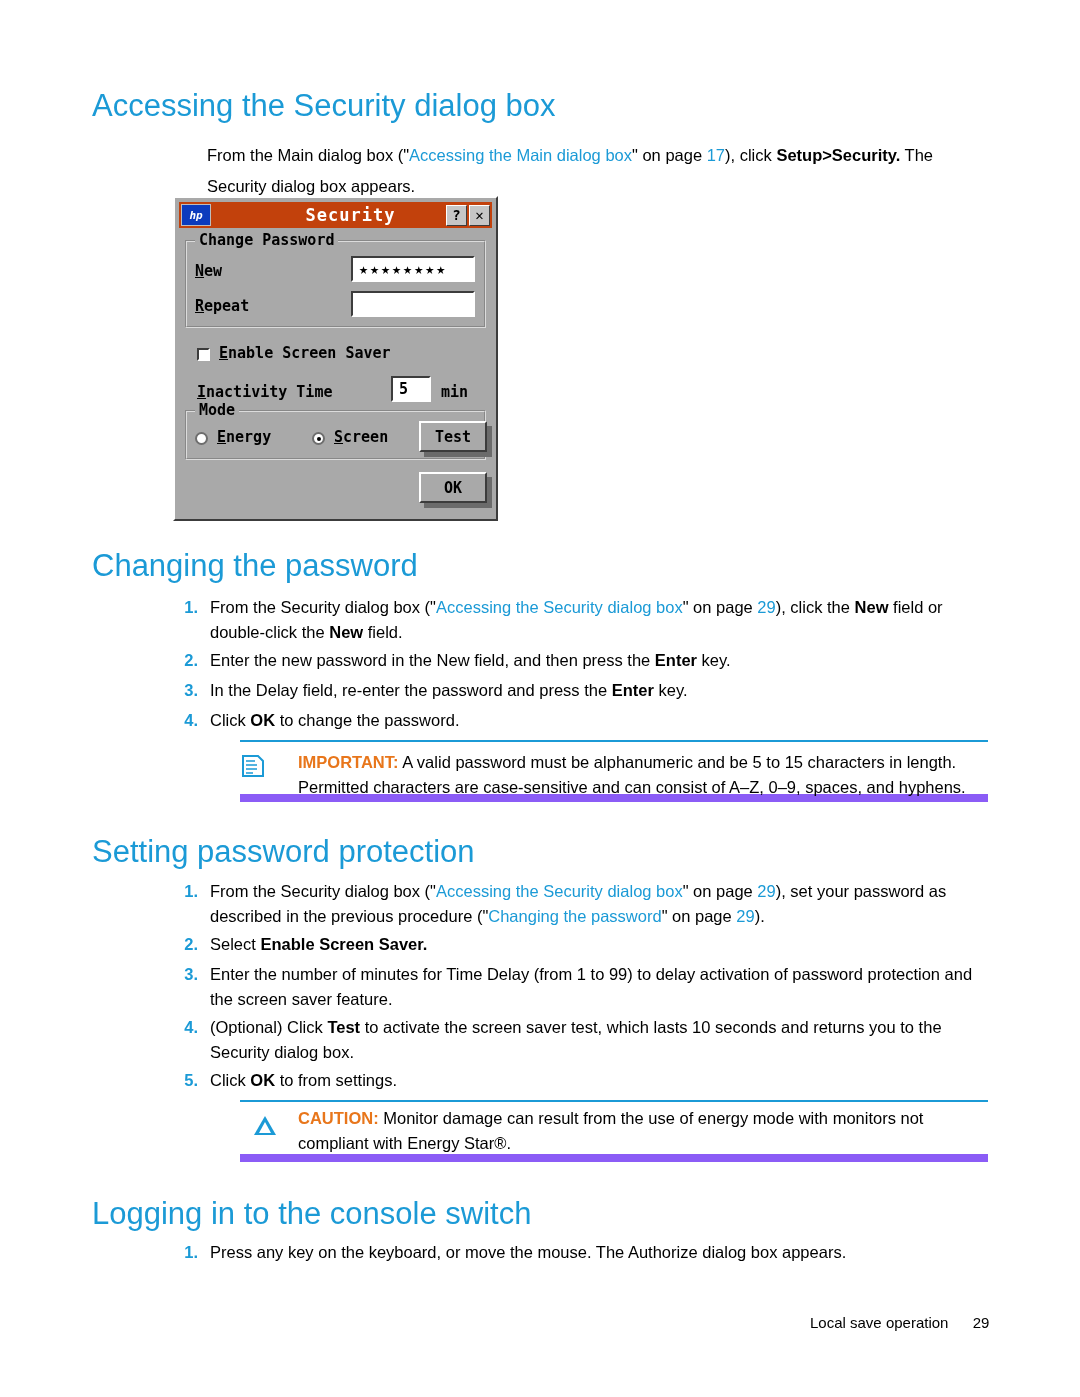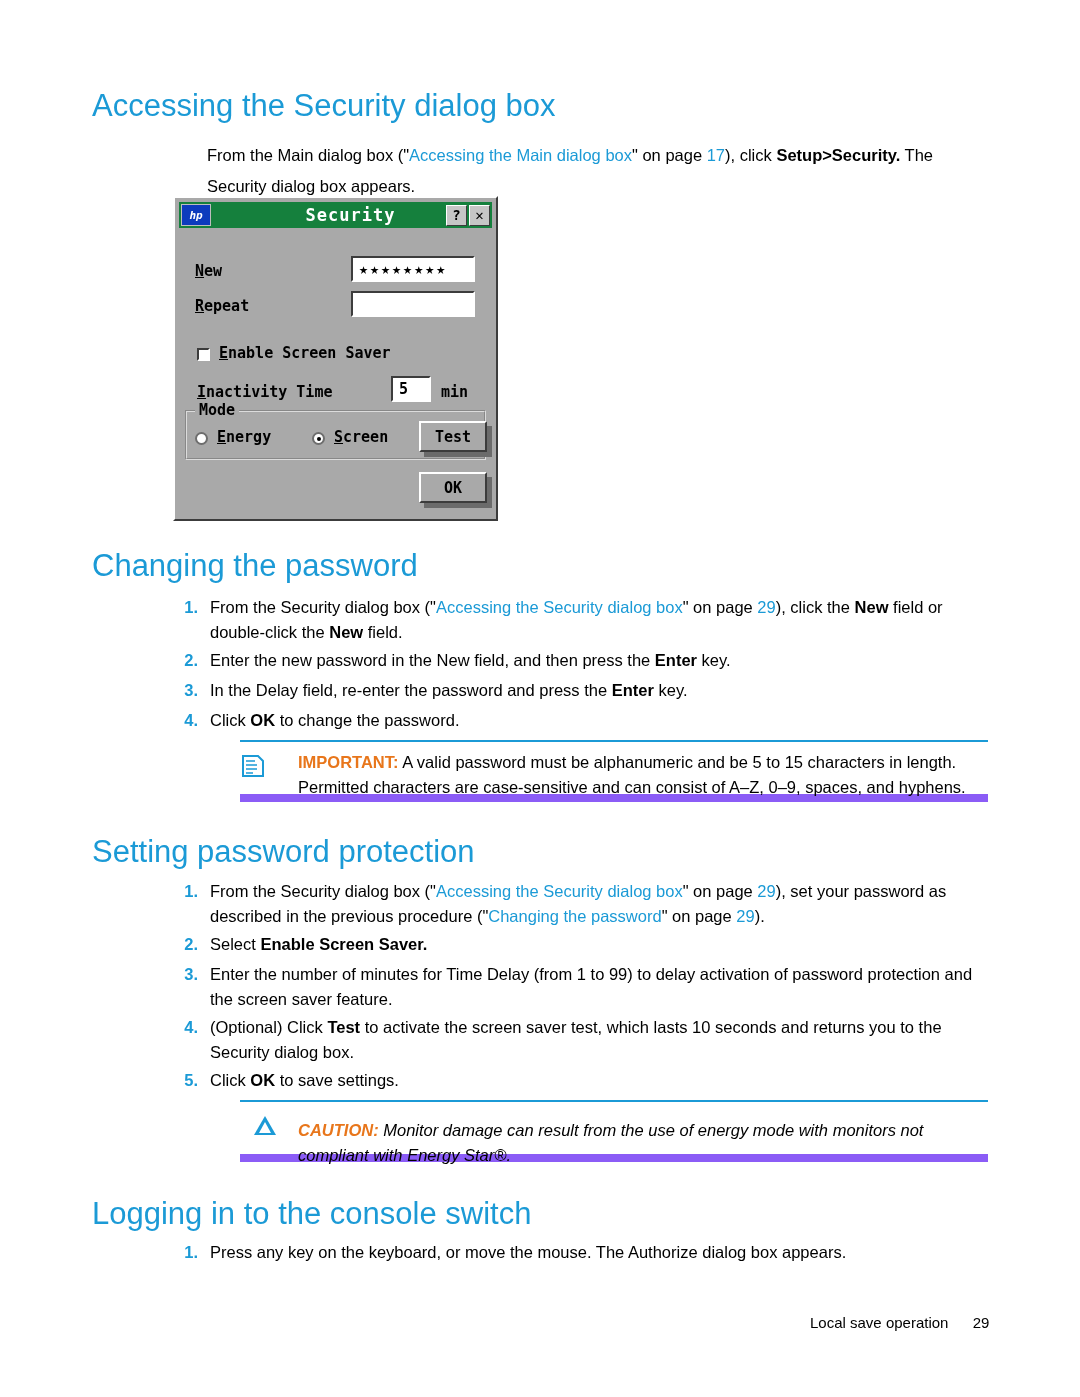--- a/index.html
+++ b/index.html
@@ -112,21 +112,21 @@
     border-bottom: 2px solid #3c3c3c;
     box-sizing: border-box;
     font-family: "DejaVu Sans Mono", monospace;
   }
   .dlg-titlebar {
     position: absolute;
     left: 4px;
     top: 4px;
     right: 4px;
     height: 26px;
-    background: #15803d;
+    background: #c2410c;
     display: flex;
     align-items: center;
   }
   .dlg-logo {
     width: 30px;
     height: 22px;
     margin-left: 2px;
     background: #0c3bbd;
     border: 1px solid #bdbdbd;
     color: #ffffff;
@@ -292,20 +292,23 @@
 
   <div class="dialog">
 
     <div class="dlg-titlebar">
       <div class="dlg-logo">hp</div>
       <div class="dlg-title">Security</div>
       <div class="dlg-btn">?</div>
       <div class="dlg-btn">✕</div>
     </div>
 
+    <div class="groupbox" style="left:10px; top:42px; width:301px; height:88px;">
+      <span class="gb-label">Change Password</span>
+    </div>
 
     <div class="dlg-label underline-first" style="left:20px; top:64px;">New</div>
     <div class="dlg-field" style="left:176px; top:58px; width:124px; height:26px;">★★★★★★★★</div>
 
     <div class="dlg-label underline-first" style="left:20px; top:99px;">Repeat</div>
     <div class="dlg-field" style="left:176px; top:93px; width:124px; height:26px;"></div>
 
     <div class="dlg-check" style="left:22px; top:150px;"></div>
     <div class="dlg-label underline-first" style="left:44px; top:146px;">Enable Screen Saver</div>
 
@@ -396,29 +399,29 @@
   <div class="num-item" style="left:172px; top:1015px; width:815px;">
     <span class="num">4.</span>
     <span class="txt">
       <span>(Optional) Click </span><span class="bold">Test</span><span> to activate the screen saver test, which lasts 10 seconds and returns you to the Security dialog box.</span>
     </span>
   </div>
 
   <div class="num-item" style="left:172px; top:1068px; width:815px;">
     <span class="num">5.</span>
     <span class="txt">
-      <span>Click </span><span class="bold">OK</span><span> to save settings.</span>
+      <span>Click </span><span class="bold">OK</span><span> to from settings.</span>
     </span>
   </div>
 
   <div class="notice" style="left:240px; top:1100px; width:748px; height:62px;">
     <div class="icon-col" style="padding-top:14px;">
       <span class="tri-icon"></span>
     </div>
-    <div class="txt-col" style="padding-top:16px;font-style:italic;">
+    <div class="txt-col" style="padding-top:4px;">
       <span class="label-caution">CAUTION:</span><span>  Monitor damage can result from the use of energy mode with monitors not compliant with Energy Star®.</span>
     </div>
   </div>
 
   <h1 class="section-title" style="left:92px; top:1196px;">Logging in to the console switch</h1>
 
   <div class="num-item" style="left:172px; top:1240px; width:815px;">
     <span class="num">1.</span>
     <span class="txt">
       <span>Press any key on the keyboard, or move the mouse. The Authorize dialog box appears.</span>

